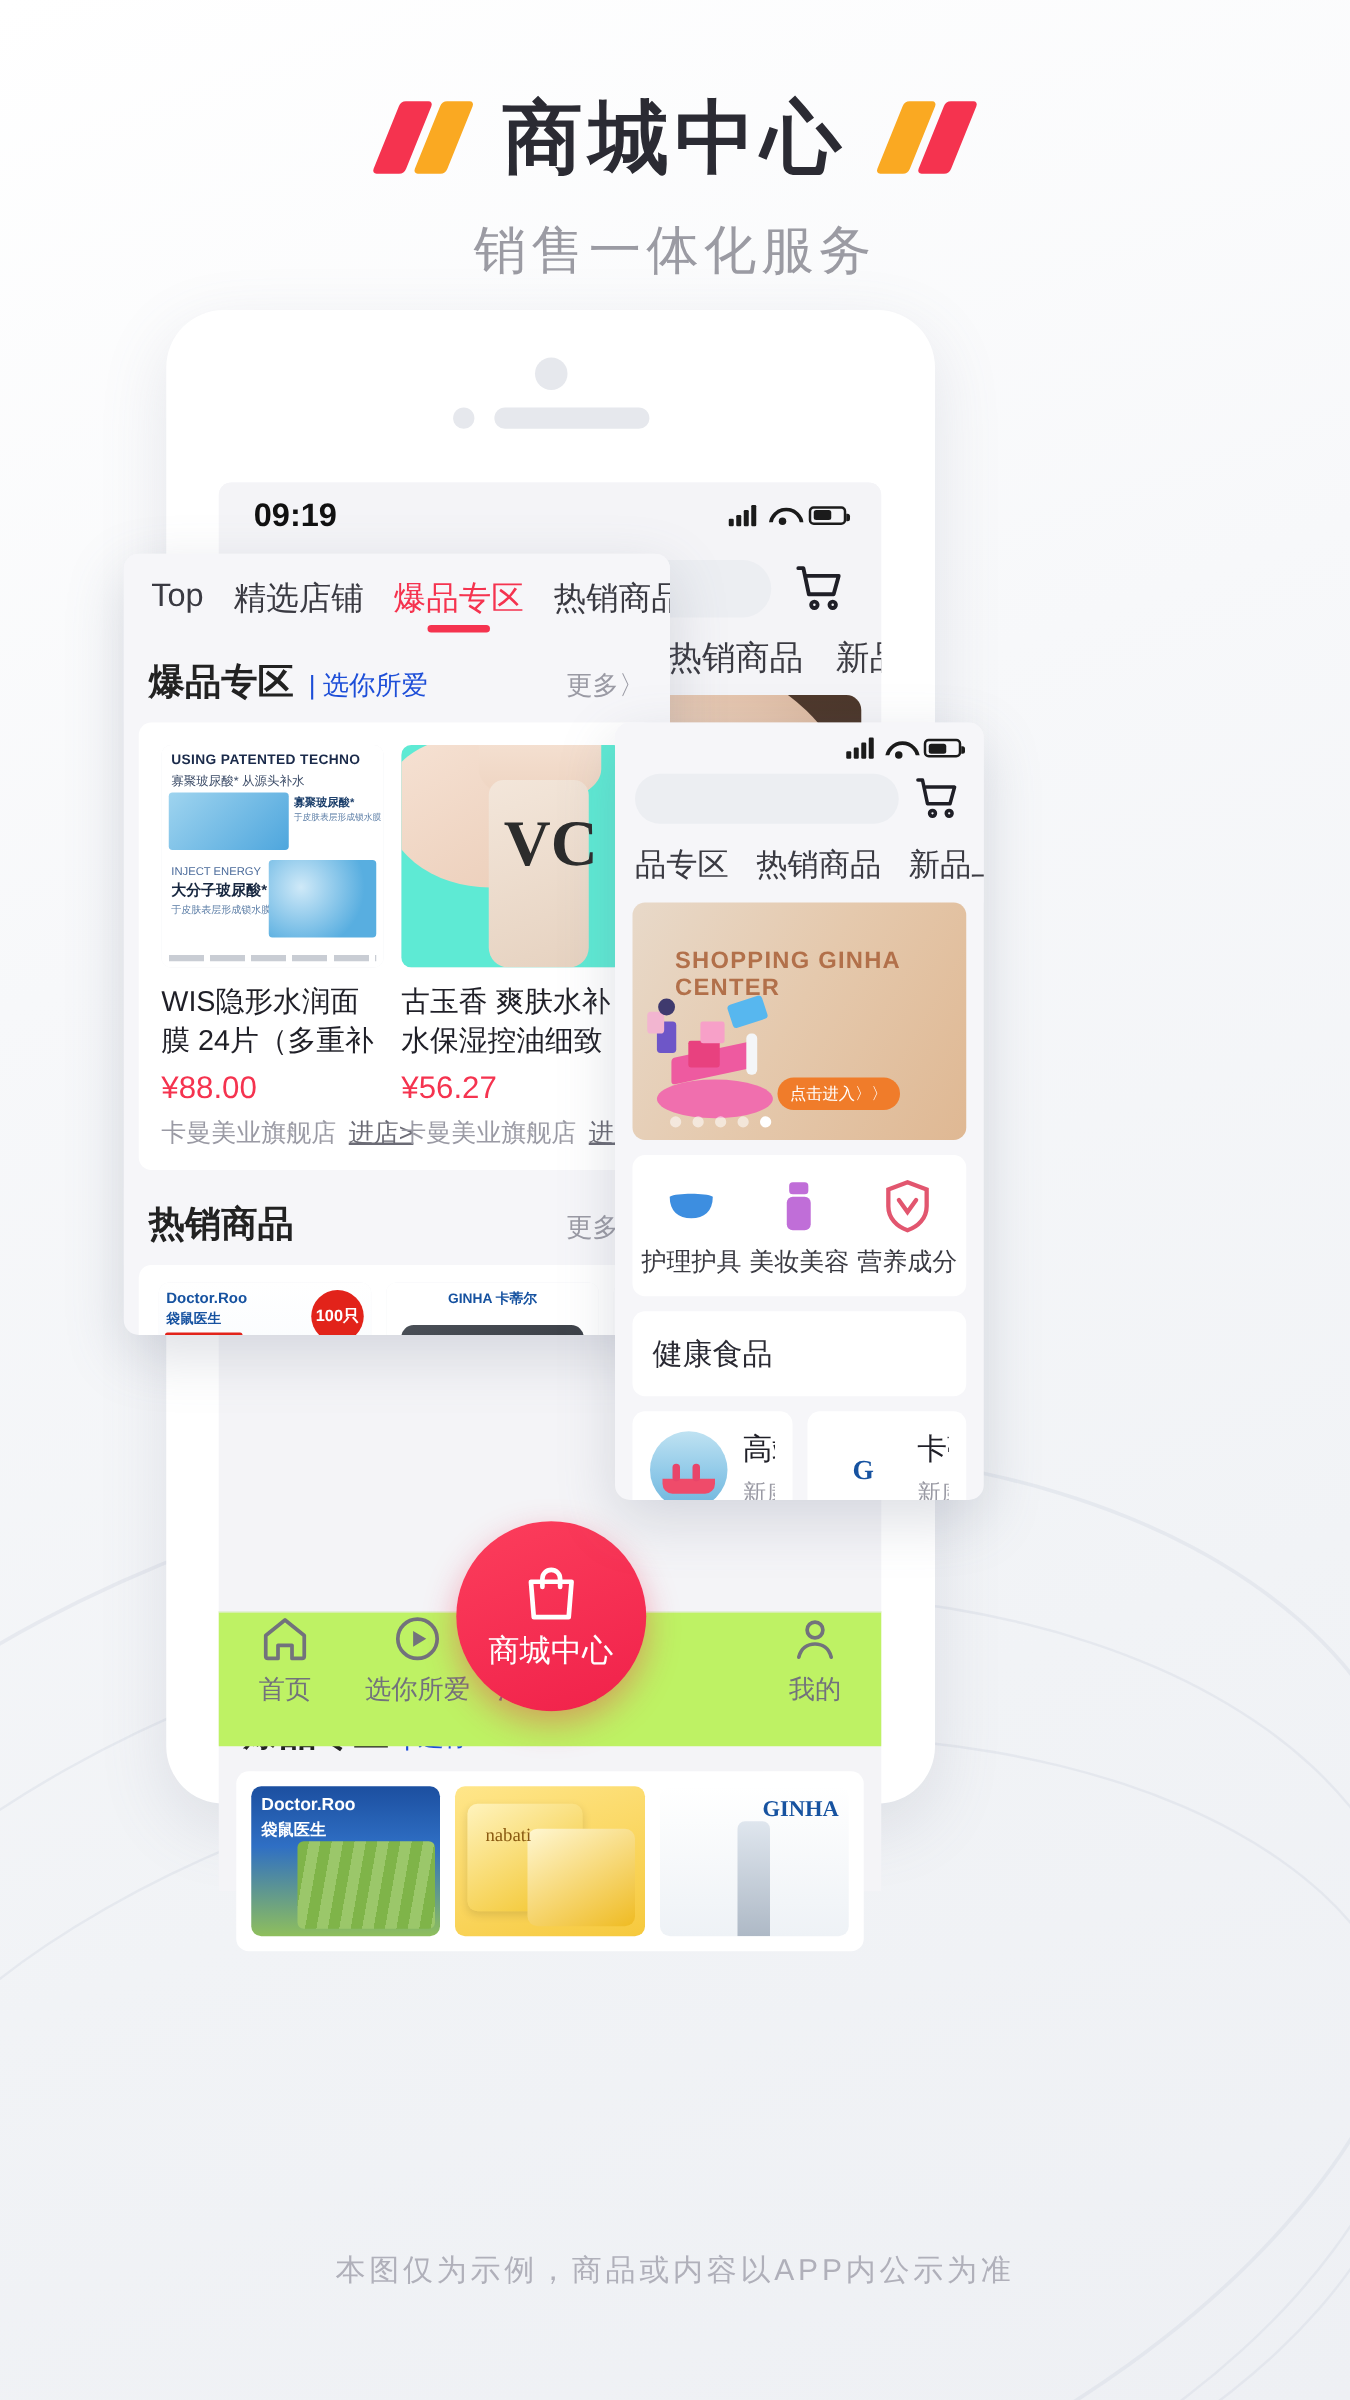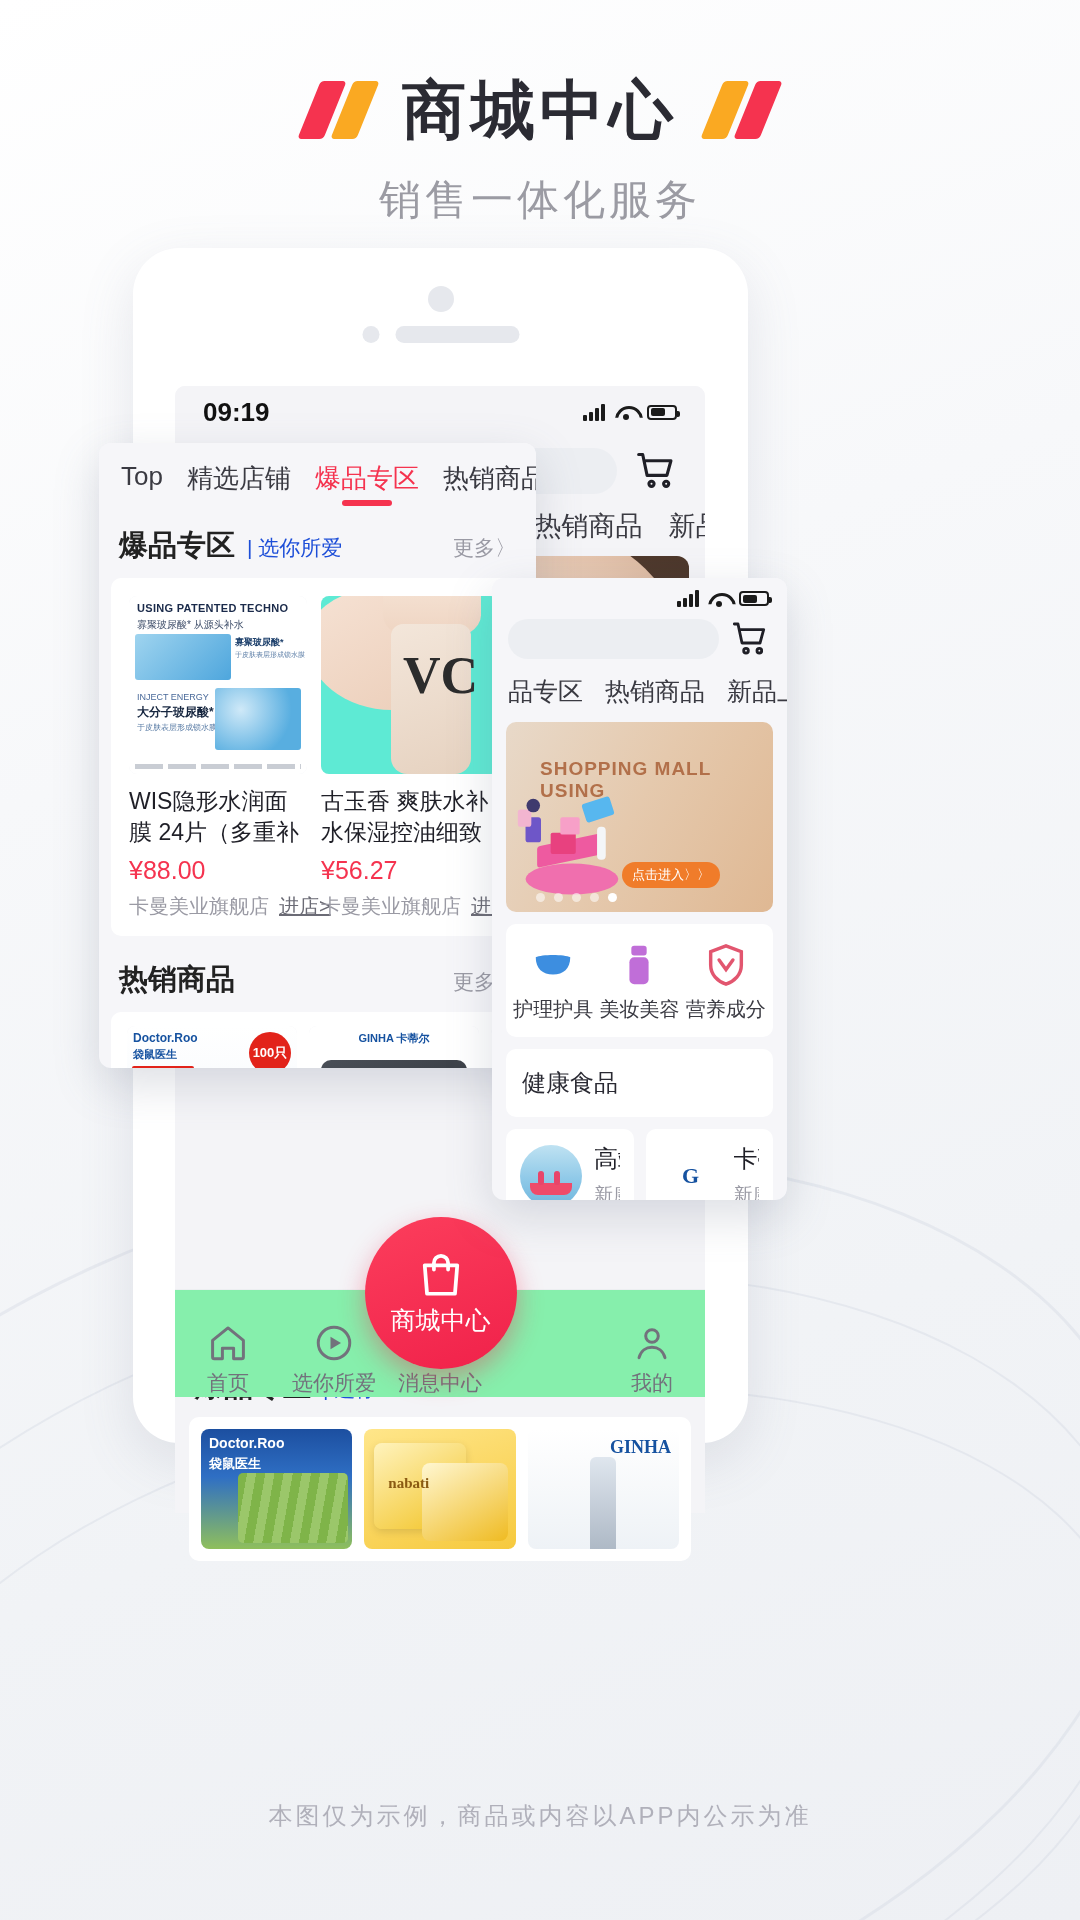--- a/index.html
+++ b/index.html
@@ -138,21 +138,21 @@
     margin-top: 12px; background:#fff; border-radius: 12px;
     display:flex; justify-content: space-around; padding: 20px 6px 16px 6px;
   }
   .cat { text-align:center; width: 90px; }
   .cat .ic { width:54px; height:54px; margin: 0 auto 8px auto; }
   .cat .lb { font-size: 22px; color:#3a3a42; }
 
   
   .tabbar {
     position:absolute; left: 42px; bottom: 46px; width: 530px; height: 108px;
-    background:#86efac; display:flex; align-items:flex-end;
+    background:#bef264; display:flex; align-items:flex-start;
     border-top: 1px solid #eceef1;
   }
   .tabbar .item { flex:1; text-align:center; }
   .tabbar .item .ic { width: 42px; height: 42px; margin: 0 auto 5px auto; }
   .tabbar .item .lb { font-size: 21px; color: #72727c; }
   .tabbar .item.center { visibility: hidden; }
   .fab {
     position:absolute; left: 50%; transform: translateX(-50%);
     bottom: 74px;
     width: 152px; height: 152px; border-radius: 50%;
@@ -352,21 +352,21 @@
   .uc1 .brand { position:absolute; left:8px; top:6px; font-size:14px; font-weight:bold; color:#fff;}
   .uc1 .brand2 { position:absolute; left:8px; top:26px; font-size:13px; font-weight:bold; color:#fff;}
   .uc1 .leaf { position:absolute; right:4px; bottom:6px; width:110px; height:70px;
     background: repeating-linear-gradient(100deg,#7fb449 0 9px,#9bc76a 9px 18px); border-radius:5px;}
   .uc2 { background: linear-gradient(160deg,#ffe68a,#f6c93d); }
   .uc2 .pack { position:absolute; left:10px; top:14px; width:92px; height:86px;
     background: linear-gradient(150deg,#fff3bd,#f2c325); border-radius:8px;
     box-shadow: 0 3px 8px rgba(0,0,0,0.12);}
   .uc2 .pack2 { position:absolute; right:8px; top:34px; width:86px; height:78px;
     background: linear-gradient(150deg,#fff7d2,#efbb22); border-radius:8px;}
-  .uc2 .nb { position:absolute; left:24px; top:46px; font-size:15px; font-weight:bold; color:#8a5a12;
+  .uc2 .nb { position:absolute; left:24px; top:32px; font-size:15px; font-weight:normal; color:#8a5a12;
     font-family:"Liberation Serif",serif;}
   .uc3 { background: linear-gradient(180deg,#ffffff,#eef2f6); }
   .uc3 .g { position:absolute; right:8px; top:8px; font-size:18px; font-weight:bold; color:#1652a0;
     font-family:"Liberation Serif",serif;}
   .uc3 .tube { position:absolute; left:50%; transform:translateX(-50%); bottom:0; width:26px; height:92px;
     background: linear-gradient(180deg,#dfe6ee,#aeb9c6); border-radius: 6px 6px 0 0;}
 
   
   .footer {
     position:absolute; left:0; bottom: 88px; width: 1080px; text-align:center;
@@ -692,21 +692,21 @@
         <rect x="26" y="60" width="70" height="22" rx="3" fill="#ee5aa0" transform="skewY(-12)"></rect>
         <rect x="40" y="40" width="26" height="22" rx="2" fill="#e8417f"></rect>
         <rect x="50" y="24" width="20" height="18" rx="2" fill="#f7a0c8"></rect>
         <rect x="14" y="24" width="16" height="26" rx="3" fill="#6e56c8"></rect>
         <rect x="6" y="16" width="14" height="18" rx="3" fill="#f2b5d0"></rect>
         <rect x="74" y="6" width="30" height="20" rx="3" fill="#57b7ef" transform="rotate(-18 89 16)"></rect>
         <rect x="88" y="34" width="9" height="34" rx="4" fill="#f4f6f8"></rect>
         <circle cx="22" cy="12" r="7" fill="#3f3a6e"></circle>
       </svg>
     </div>
-    <div class="hdr-en">SHOPPING MALL USING</div>
+    <div class="hdr-en">SHOPPING GINHA CENTER</div>
     <div class="btn">点击进入〉〉</div>
     <div class="dots">
       <i></i>
       <i></i>
       <i></i>
       <i></i>
       <i class="on"></i>
     </div>
   </div>
 

